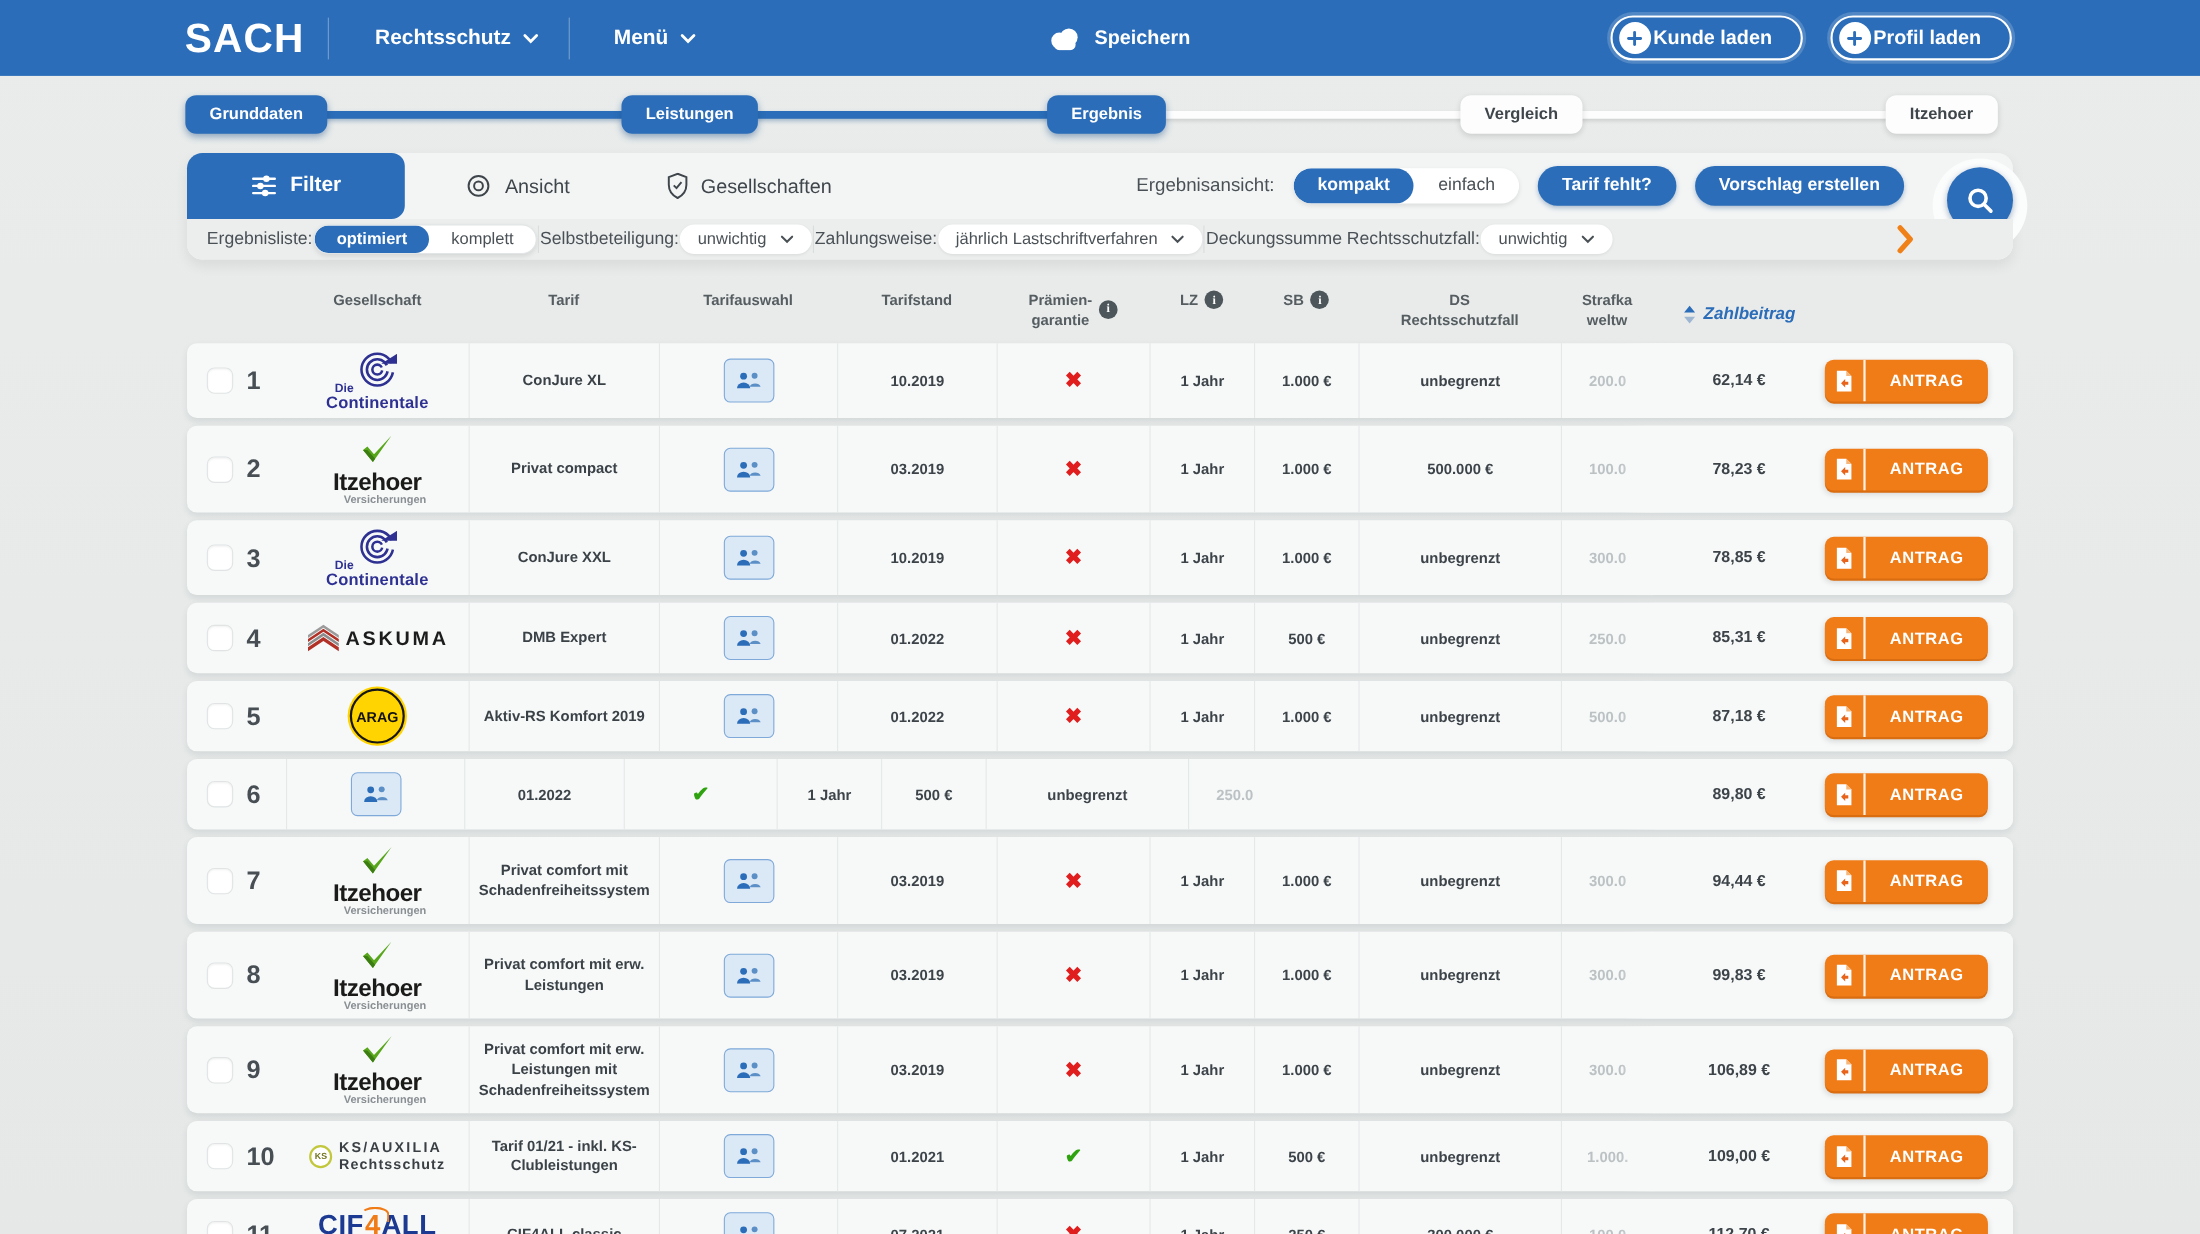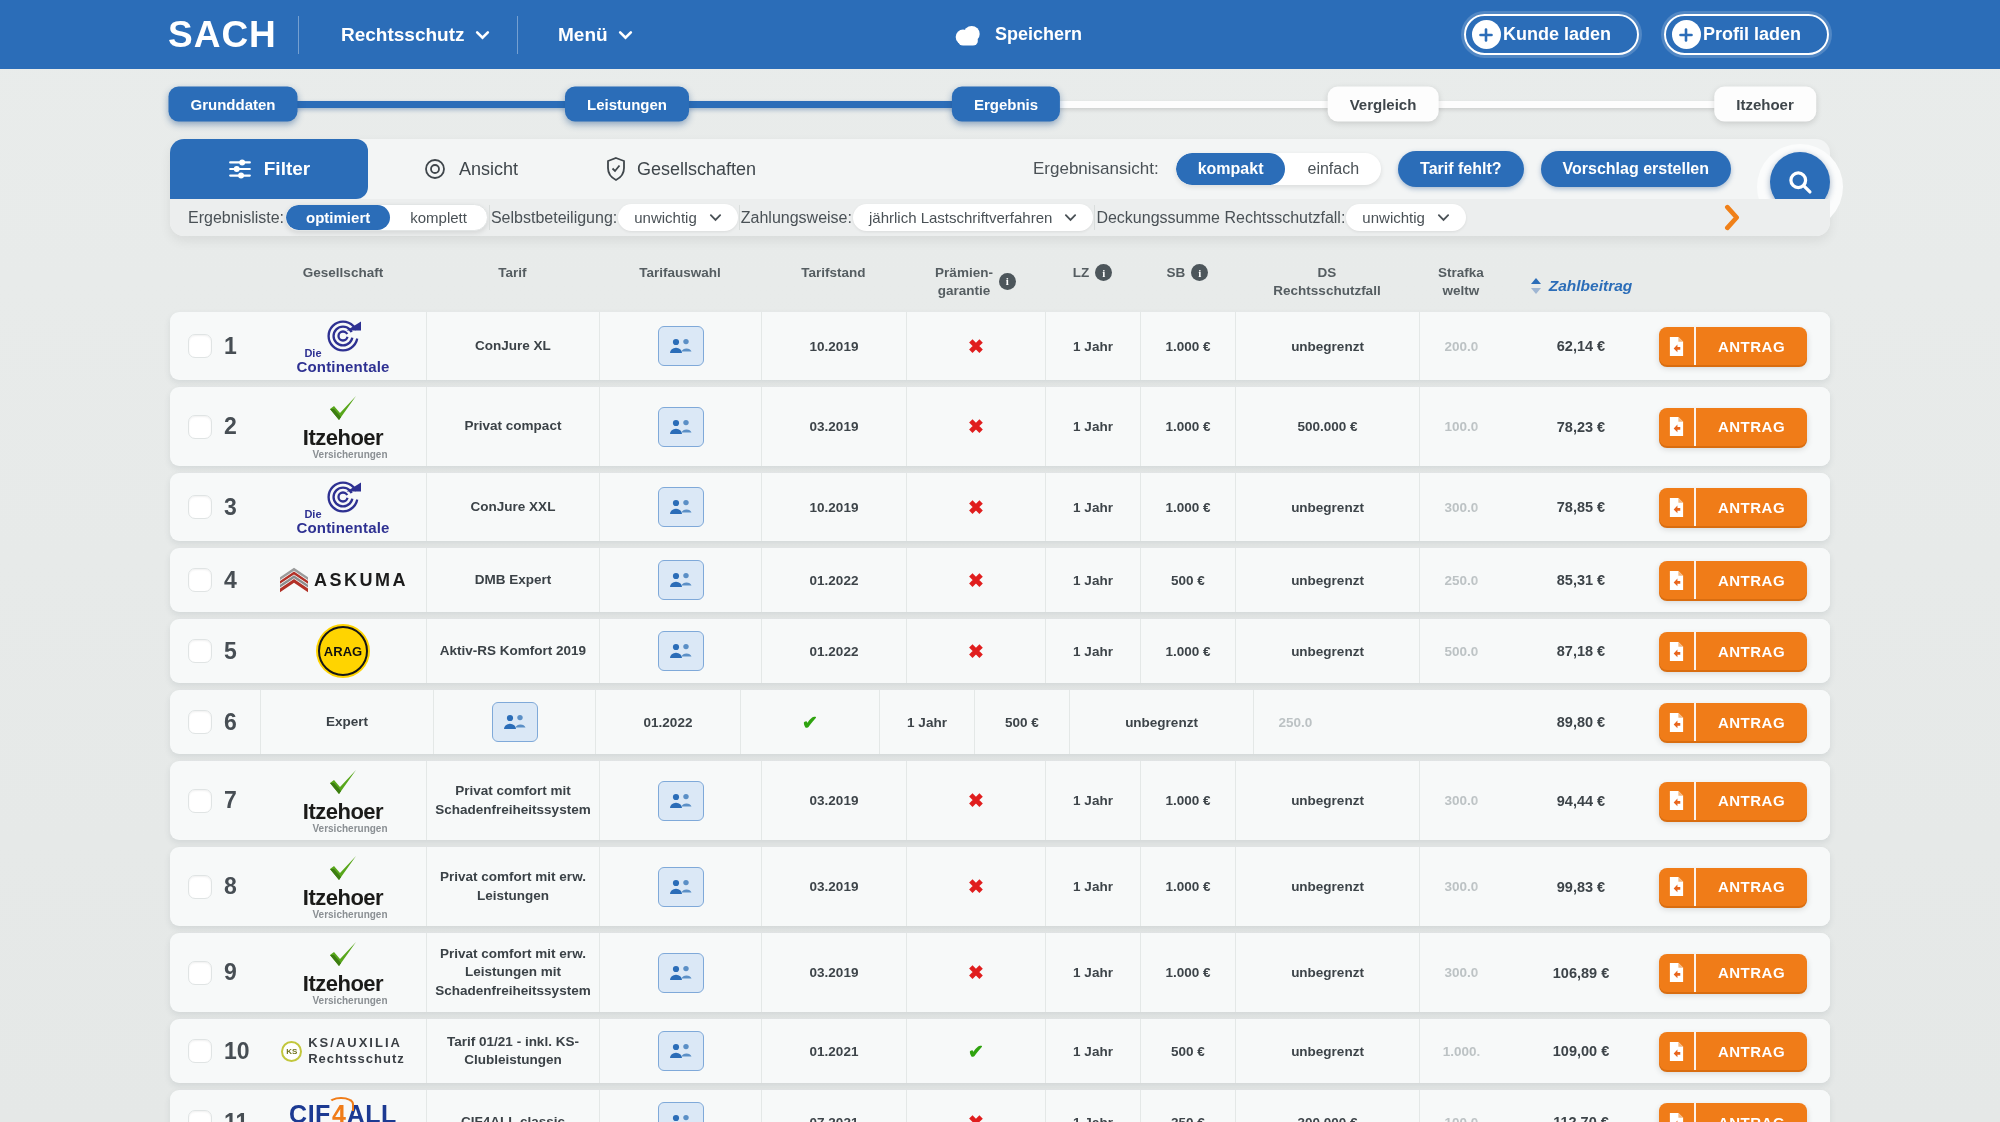--- a/index.html
+++ b/index.html
@@ -545,21 +545,20 @@
           </span>
         <span class="lab">ANTRAG</span>
       </button>
     </div>
     </div>
     <div class="row">
     <div class="cell c-sel">
       <span class="cb"></span>
       <span class="rank">6</span>
     </div>
-    <div class="cell c-tarif bord">Expert</div>
     <div class="cell c-ausw bord">
       <span class="auswbtn">
           <svg width="26" height="18" viewBox="0 0 26 18" fill="#2b6db8">
   <circle cx="8" cy="5" r="3.1"></circle>
             <path d="M2 16 a6 5.2 0 0 1 12 0 z"></path>
   <circle cx="18" cy="4.6" r="2.7" fill="#5b8fc6"></circle>
             <path d="M13.5 14.5 a5.3 4.4 0 0 1 10 0 z" fill="#5b8fc6"></path>
           </svg>
         </span>
     </div>

